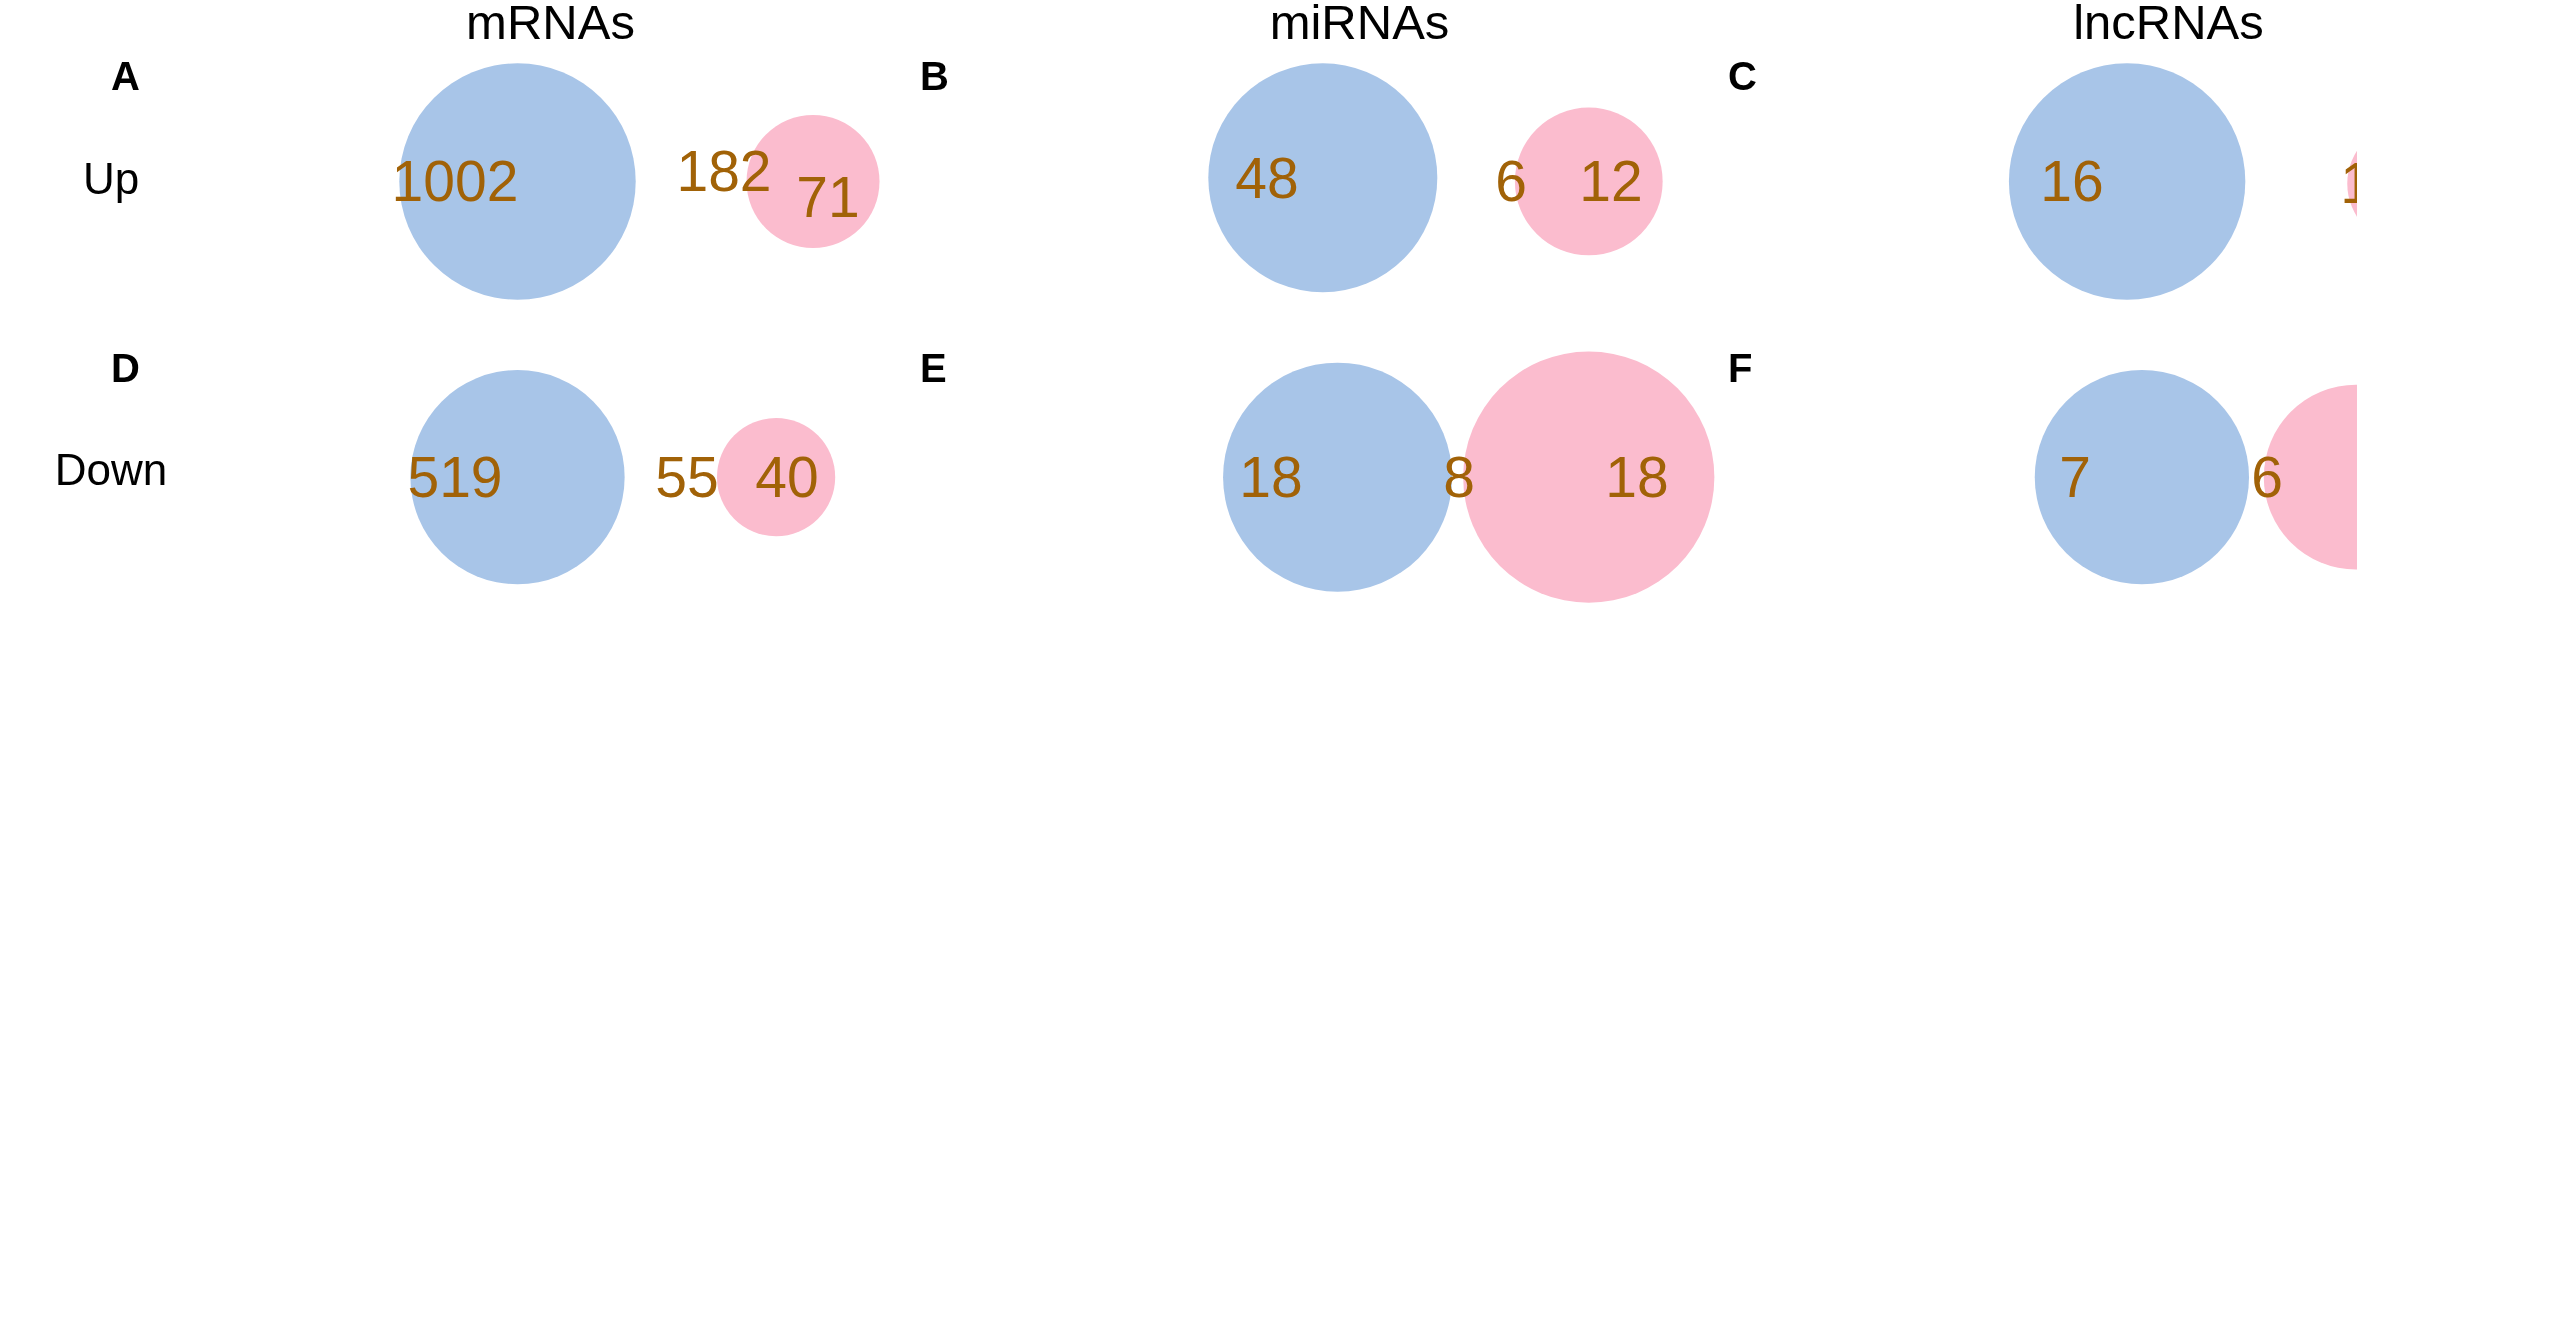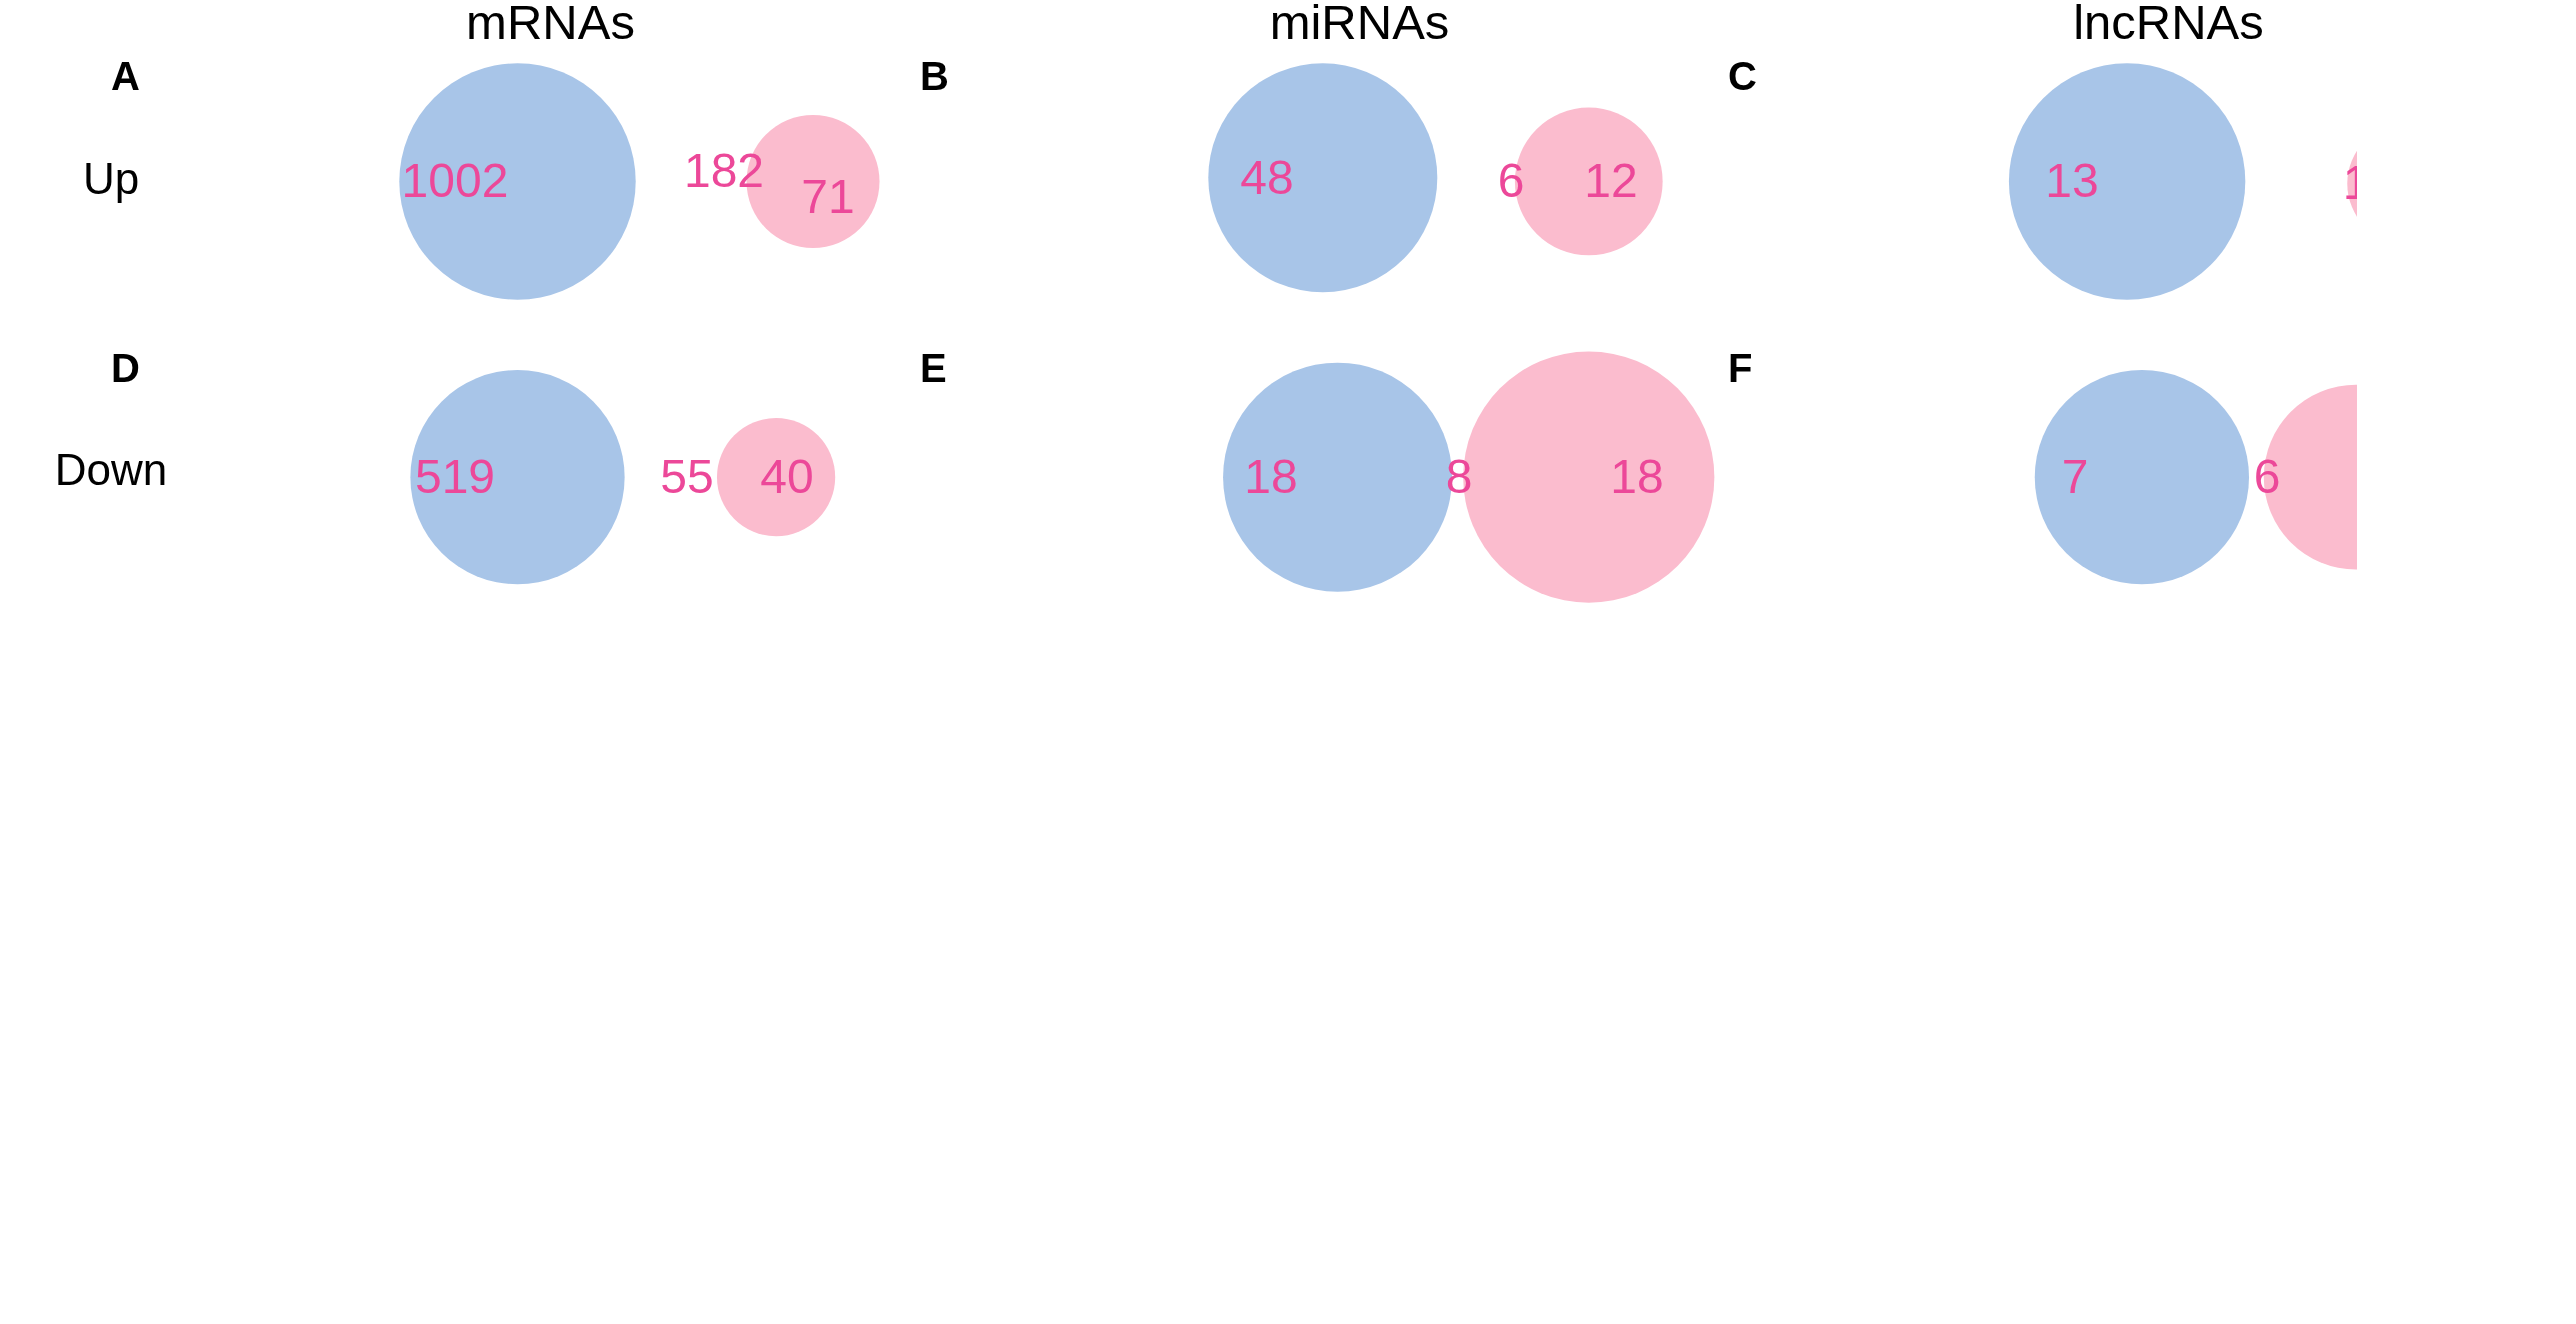--- a/index.html
+++ b/index.html
@@ -81,23 +81,23 @@
     left: 0;
     top: 0;
     width: 857px;
     height: 584px;
     overflow: visible;
   }
 
   .venn-label {
     position: absolute;
     font-family: "Liberation Sans", sans-serif;
-    font-size: 48px;
+    font-size: 57px;
     font-weight: 400;
-    color: #ec4899;
+    color: #a16207;
     white-space: nowrap;
     transform: translate(-50%, -50%);
     line-height: 1;
     pointer-events: none;
   }
 </style>
 </head>
 <body>
 
 <div id="figure">
@@ -148,21 +148,21 @@
     <svg class="venn-svg" viewBox="0 0 1160 790">
         <circle cx="570" cy="175" r="160" fill="#a8c5e8"></circle>
         <circle cx="950" cy="178" r="82" fill="#fbbcce"></circle>
         <defs>
           <clipPath id="clip-C">
             <circle cx="570" cy="175" r="160"></circle>
           </clipPath>
         </defs>
         <circle cx="950" cy="178" r="82" fill="#c994bf" clip-path="url(#clip-C)"></circle>
       </svg>
-    <div class="venn-label" style="left: 366px; top: 129px;">13</div>
+    <div class="venn-label" style="left: 366px; top: 129px;">16</div>
     <div class="venn-label" style="left: 650px; top: 131px;">1</div>
     <div class="venn-label" style="left: 728px; top: 131px;">3</div>
   </div>
 
   <div class="panel" id="panel-D">
     <div class="panel-letter">D</div>
     <svg class="venn-svg" viewBox="0 0 1160 790">
         <circle cx="580" cy="180" r="145" fill="#a8c5e8"></circle>
         <circle cx="930" cy="180" r="80" fill="#fbbcce"></circle>
         <defs>

